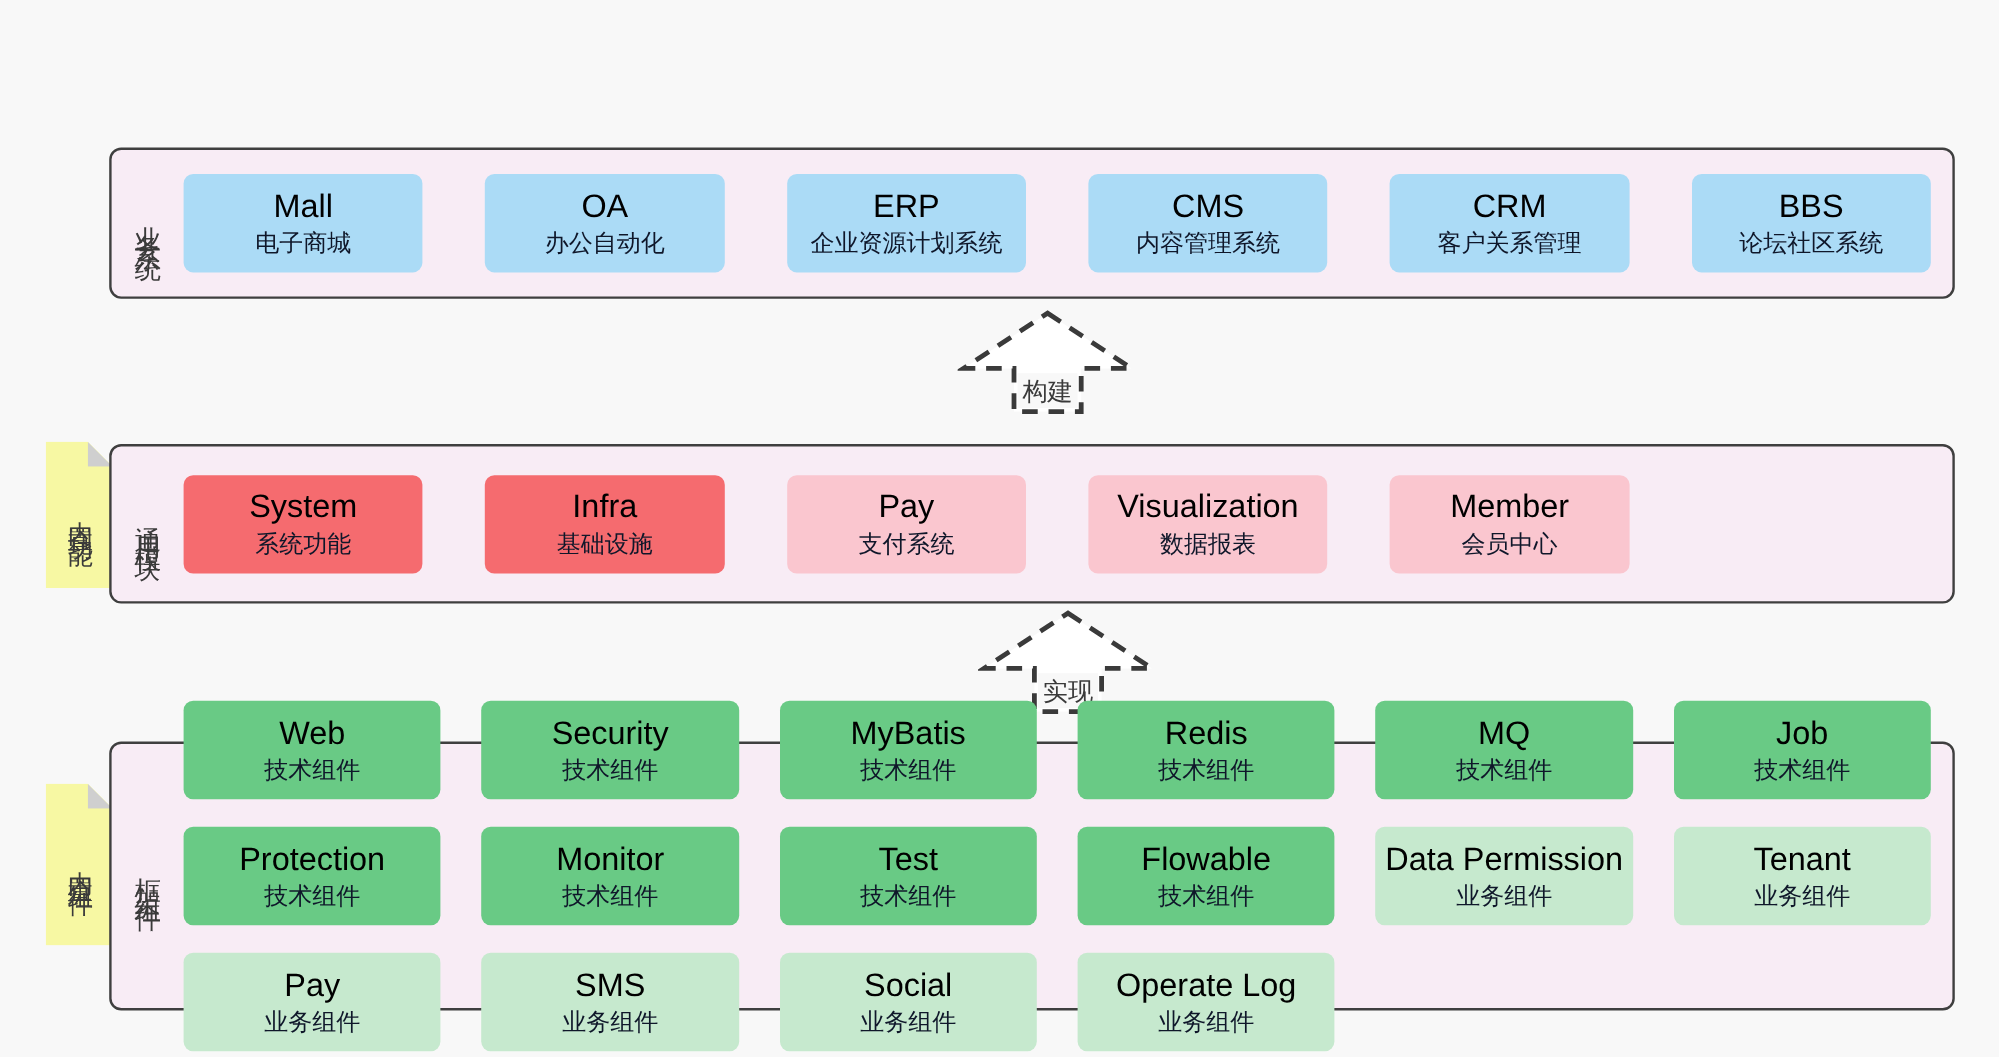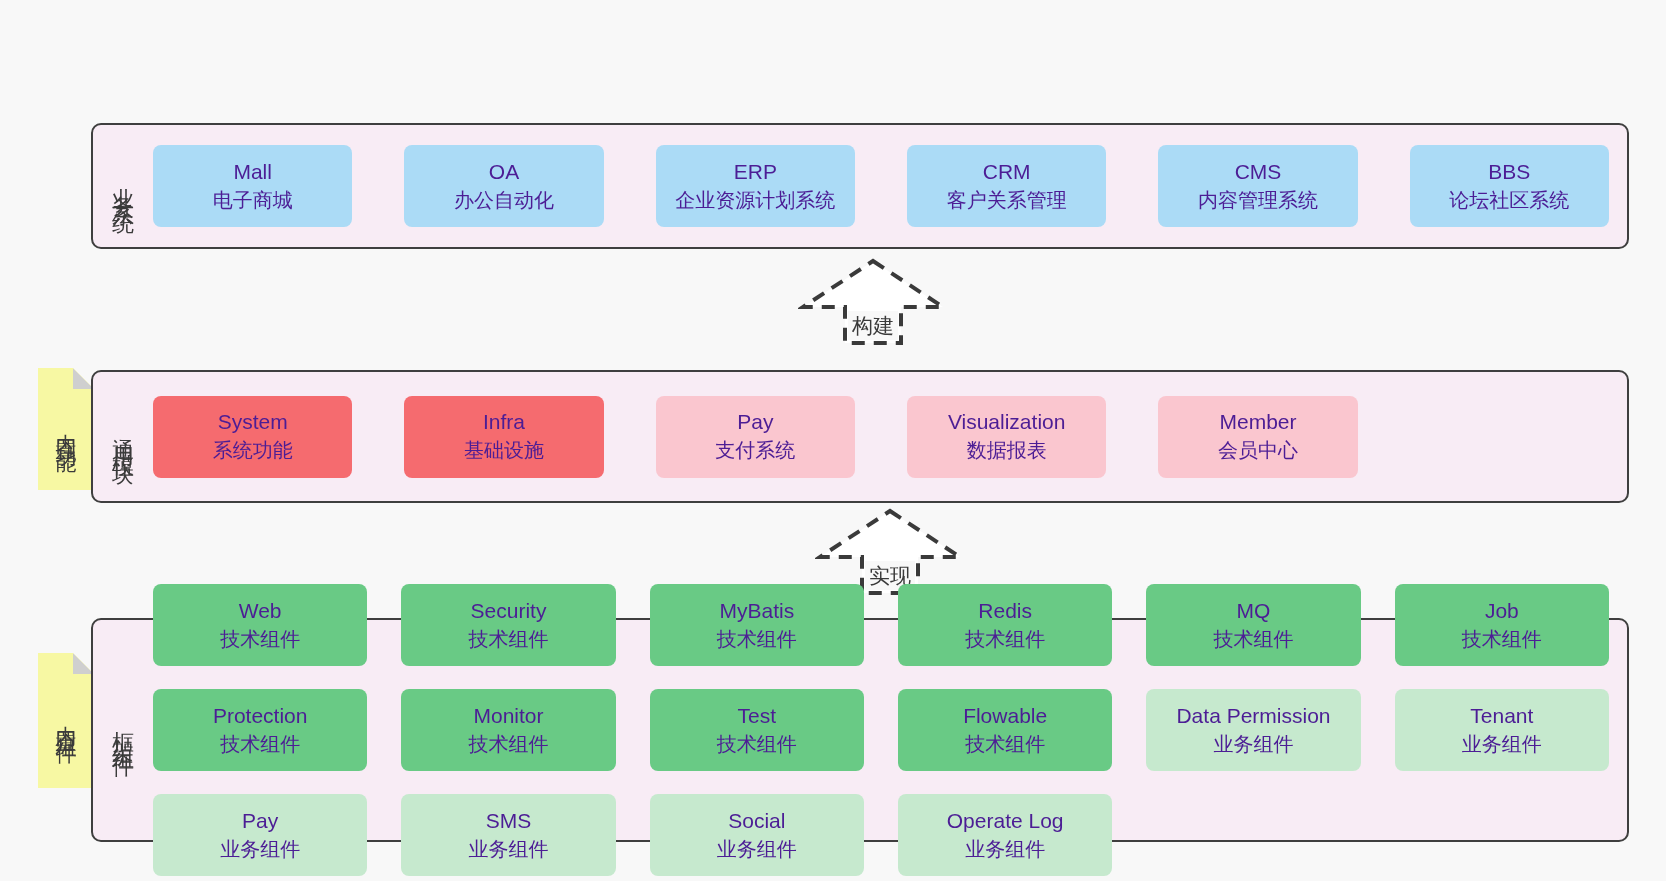--- a/index.html
+++ b/index.html
@@ -29,22 +29,22 @@
     padding-right:18px; column-gap:52px;
   }
   .band-top .band-boxes, .band-middle .band-boxes { grid-template-columns:repeat(6,1fr); }
   .band-bottom .band-boxes { grid-template-columns:repeat(6,1fr); column-gap:34px; row-gap:23px; }
   
   .box {
     height:82px; border-radius:8px; box-sizing:border-box;
     display:flex; flex-direction:column; align-items:center; justify-content:center;
     text-align:center; line-height:1.28; padding:2px 4px;
   }
-  .box-name { font-size:21px; color:#4c1d95; }
-  .box-desc { font-size:20px; color:#4c1d95; margin-top:2px; }
+  .box-name { font-size:27px; color:#000000; }
+  .box-desc { font-size:20px; color:#0f172a; margin-top:2px; }
   .v-blue       { background:#abdbf6; }
   .v-red        { background:#f56b6f; }
   .v-pink       { background:#fac6cf; }
   .v-green      { background:#69ca85; }
   .v-lightgreen { background:#c6e9ce; }
   
   .sticky {
     position:absolute; width:56px; background:#f7f8a3; z-index:0;
     clip-path:polygon(0 0, calc(100% - 21px) 0, 100% 21px, 100% 100%, 0 100%);
     display:flex; align-items:center; justify-content:center;
@@ -97,26 +97,26 @@
       </div>
       <div class="box v-blue">
         <div class="box-name">OA</div>
         <div class="box-desc">办公自动化</div>
       </div>
       <div class="box v-blue">
         <div class="box-name">ERP</div>
         <div class="box-desc">企业资源计划系统</div>
       </div>
       <div class="box v-blue">
+        <div class="box-name">CMS</div>
+        <div class="box-desc">内容管理系统</div>
+      </div>
+      <div class="box v-blue">
         <div class="box-name">CRM</div>
         <div class="box-desc">客户关系管理</div>
-      </div>
-      <div class="box v-blue">
-        <div class="box-name">CMS</div>
-        <div class="box-desc">内容管理系统</div>
       </div>
       <div class="box v-blue">
         <div class="box-name">BBS</div>
         <div class="box-desc">论坛社区系统</div>
       </div>
     </div>
   </section>
 
   <svg class="arrow arrow-1" width="150" height="88" viewBox="0 0 150 88">
     <path d="M75,3 L145,49 L103,49 L103,85 L47,85 L47,49 L5,49 Z"></path>

